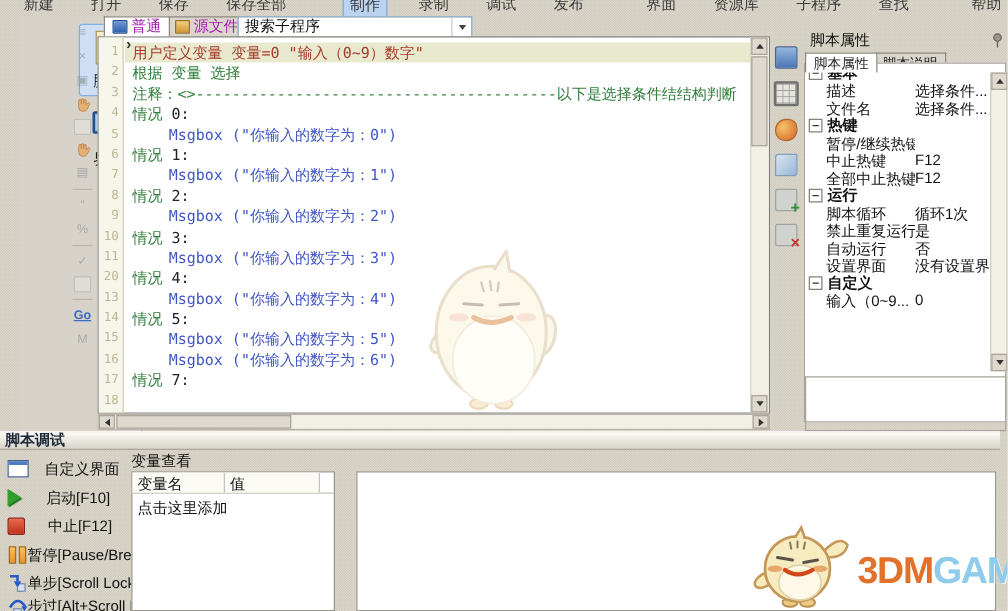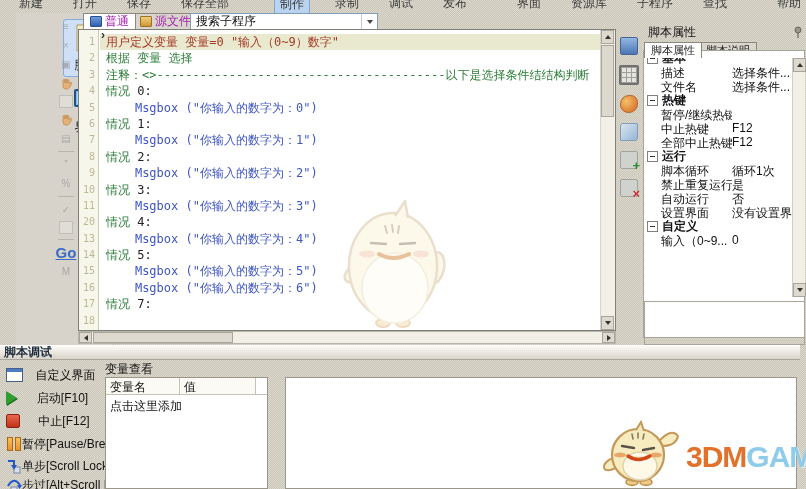--- a/index.html
+++ b/index.html
@@ -20,21 +20,21 @@
   .sidebar{position:absolute;left:16px;top:13px;width:53px;height:332px;background:#d7d3cb;background-image:none;border-right:1px solid #b4b0a6;padding-left:44px;}
   .sb-item{width:46px;margin:6px auto 2px auto;text-align:center;padding:3px 0 2px 0;border:1px solid transparent;border-radius:3px;}
   .sb-sel{background:#cfe0f6;border-color:#84aede;}
   .sb-lab{margin-top:1px;color:#111;}
   
   .lstrip{position:absolute;left:54px;top:13px;width:24px;height:332px;display:flex;flex-direction:column;align-items:center;padding-top:4px;}
   .ls-ico{width:16px;height:15px;margin:2px 0;display:flex;align-items:center;justify-content:center;
     color:#8d9196;font-size:10px;opacity:.65;}
   .ls-box{border:1px solid #a8aca8;background:#e8e8e2;width:12px;height:11px;opacity:.5;}
   .ls-sep{width:16px;height:1px;background:#b2aea4;margin:3px 0;opacity:.8;}
-  .ls-go{color:#2f66c4;font-weight:bold;text-decoration:underline;opacity:.95;font-size:15px;}
+  .ls-go{color:#2f66c4;font-weight:bold;text-decoration:underline;opacity:.95;font-size:10px;}
   
   .etabs{position:absolute;left:78px;top:13px;width:538px;height:16px;}
   .etab{position:absolute;top:0;height:15px;display:flex;align-items:center;gap:3px;padding:0 6px;border:1px solid #8c887e;border-bottom:none;color:#a21caf;}
   .etab-act{background:#fff;z-index:2;}
   .etab-flat{background:#dad6cc;}
   .etab-ico{width:10px;height:9px;border-radius:1px;}
   .ico-normal{background:linear-gradient(#6f9ad8,#2f5fae);border:1px solid #27508f;}
   .ico-source{background:linear-gradient(#f0d080,#cf9633);border:1px solid #9e7020;}
   .combo{position:absolute;left:112px;top:0;width:186px;height:15px;background:#fff;border:1px solid #7f9db9;display:flex;align-items:center;}
   .combo-val{flex:1;padding-left:5px;color:#111;white-space:nowrap;overflow:hidden;}

